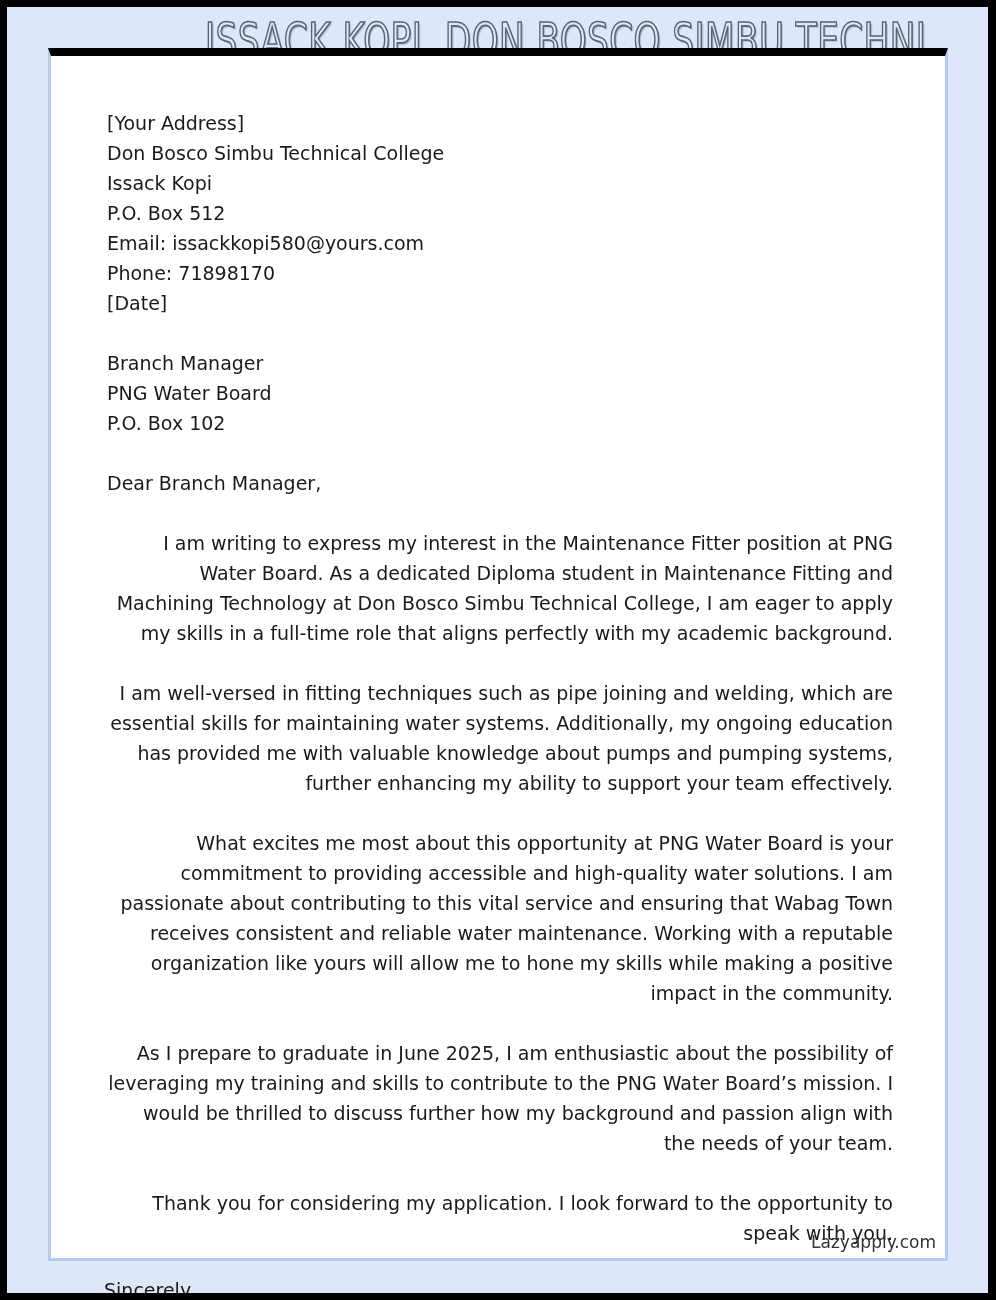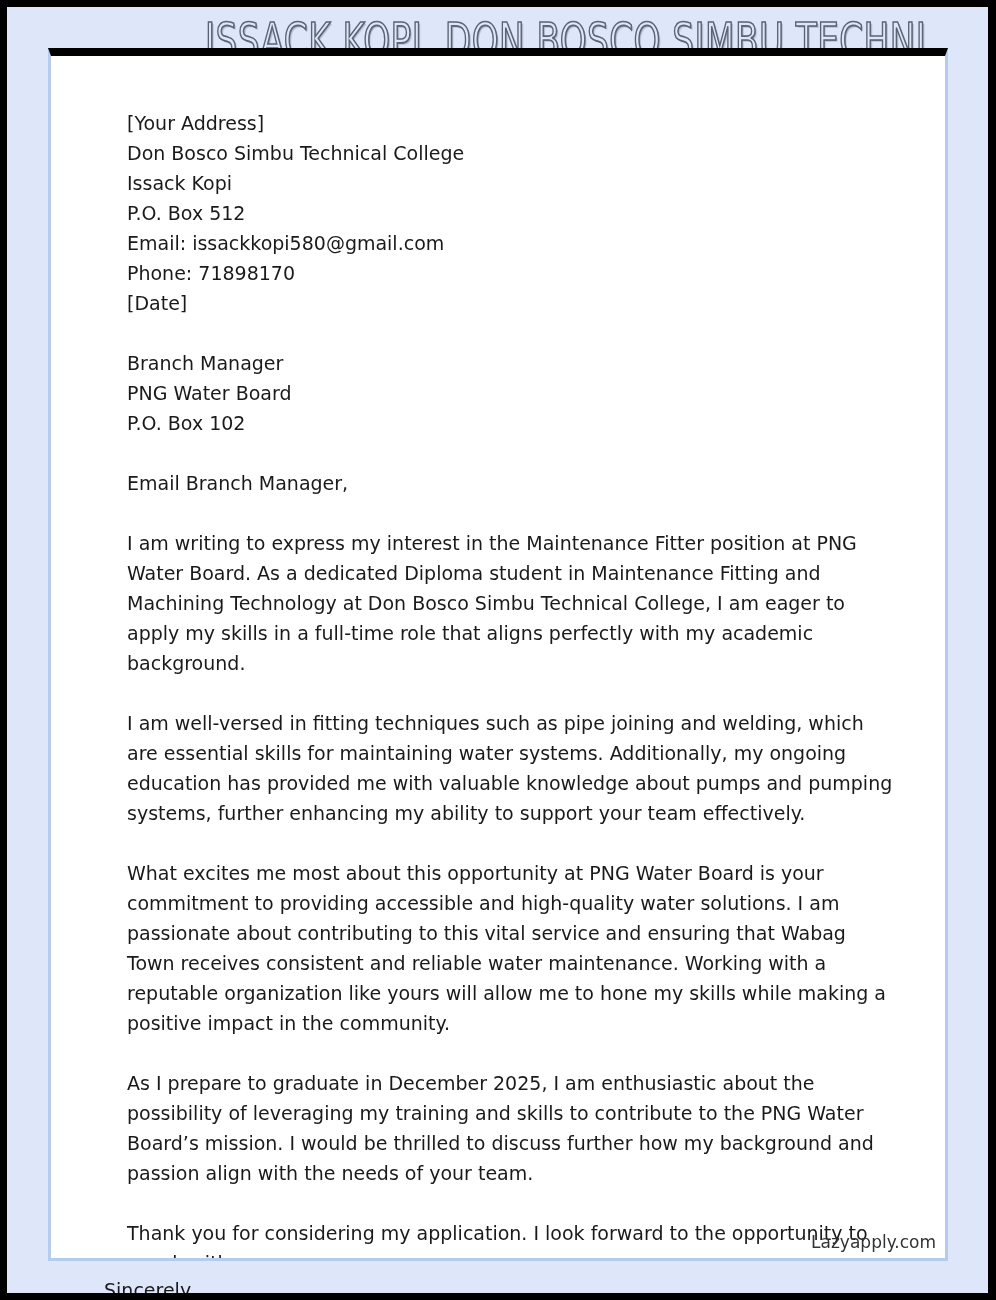--- a/index.html
+++ b/index.html
@@ -79,36 +79,36 @@
     box-sizing: border-box;
     overflow: hidden;
   }
 
   #paper-inner {
     position: absolute;
     left: 0;
     top: 0;
     right: 0;
     bottom: 0;
-    padding: 52px 52px 0 76px;
+    padding: 52px 52px 0 56px;
     box-sizing: border-box;
   }
 
   .letter-line,
   .letter-para {
     font-family: "DejaVu Sans", sans-serif;
     font-size: 19px;
     line-height: 30px;
     color: #1a1a1a;
     margin: 0;
     font-weight: 400;
   }
 
   .letter-para {
-    text-align: left;
+    text-align: right;
   }
 
   .blank-line {
     height: 30px;
   }
 
   
   #watermark {
     position: absolute;
     right: 9px;
@@ -143,52 +143,52 @@
     </div>
 
     <div id="paper">
       <div id="paper-inner">
 
         <div>
           <div class="letter-line">[Your Address]</div>
           <div class="letter-line">Don Bosco Simbu Technical College</div>
           <div class="letter-line">Issack Kopi</div>
           <div class="letter-line">P.O. Box 512</div>
-          <div class="letter-line">Email: issackkopi580@gmail.com</div>
+          <div class="letter-line">Email: issackkopi580@yours.com</div>
           <div class="letter-line">Phone: 71898170</div>
           <div class="letter-line">[Date]</div>
         </div>
 
         <div class="blank-line"></div>
 
         <div>
           <div class="letter-line">Branch Manager</div>
           <div class="letter-line">PNG Water Board</div>
           <div class="letter-line">P.O. Box 102</div>
         </div>
 
         <div class="blank-line"></div>
 
-        <div class="letter-line">Email Branch Manager,</div>
+        <div class="letter-line">Dear Branch Manager,</div>
 
         <div class="blank-line"></div>
 
         <p class="letter-para">I am writing to express my interest in the Maintenance Fitter position at PNG Water Board. As a dedicated Diploma student in Maintenance Fitting and Machining Technology at Don Bosco Simbu Technical College, I am eager to apply my skills in a full-time role that aligns perfectly with my academic background.</p>
 
         <div class="blank-line"></div>
 
         <p class="letter-para">I am well-versed in fitting techniques such as pipe joining and welding, which are essential skills for maintaining water systems. Additionally, my ongoing education has provided me with valuable knowledge about pumps and pumping systems, further enhancing my ability to support your team effectively.</p>
 
         <div class="blank-line"></div>
 
         <p class="letter-para">What excites me most about this opportunity at PNG Water Board is your commitment to providing accessible and high-quality water solutions. I am passionate about contributing to this vital service and ensuring that Wabag Town receives consistent and reliable water maintenance. Working with a reputable organization like yours will allow me to hone my skills while making a positive impact in the community.</p>
 
         <div class="blank-line"></div>
 
-        <p class="letter-para">As I prepare to graduate in December 2025, I am enthusiastic about the possibility of leveraging my training and skills to contribute to the PNG Water Board’s mission. I would be thrilled to discuss further how my background and passion align with the needs of your team.</p>
+        <p class="letter-para">As I prepare to graduate in June 2025, I am enthusiastic about the possibility of leveraging my training and skills to contribute to the PNG Water Board’s mission. I would be thrilled to discuss further how my background and passion align with the needs of your team.</p>
 
         <div class="blank-line"></div>
 
         <p class="letter-para">Thank you for considering my application. I look forward to the opportunity to speak with you.</p>
 
       </div>
 
       <div id="watermark">Lazyapply.com</div>
     </div>
 

